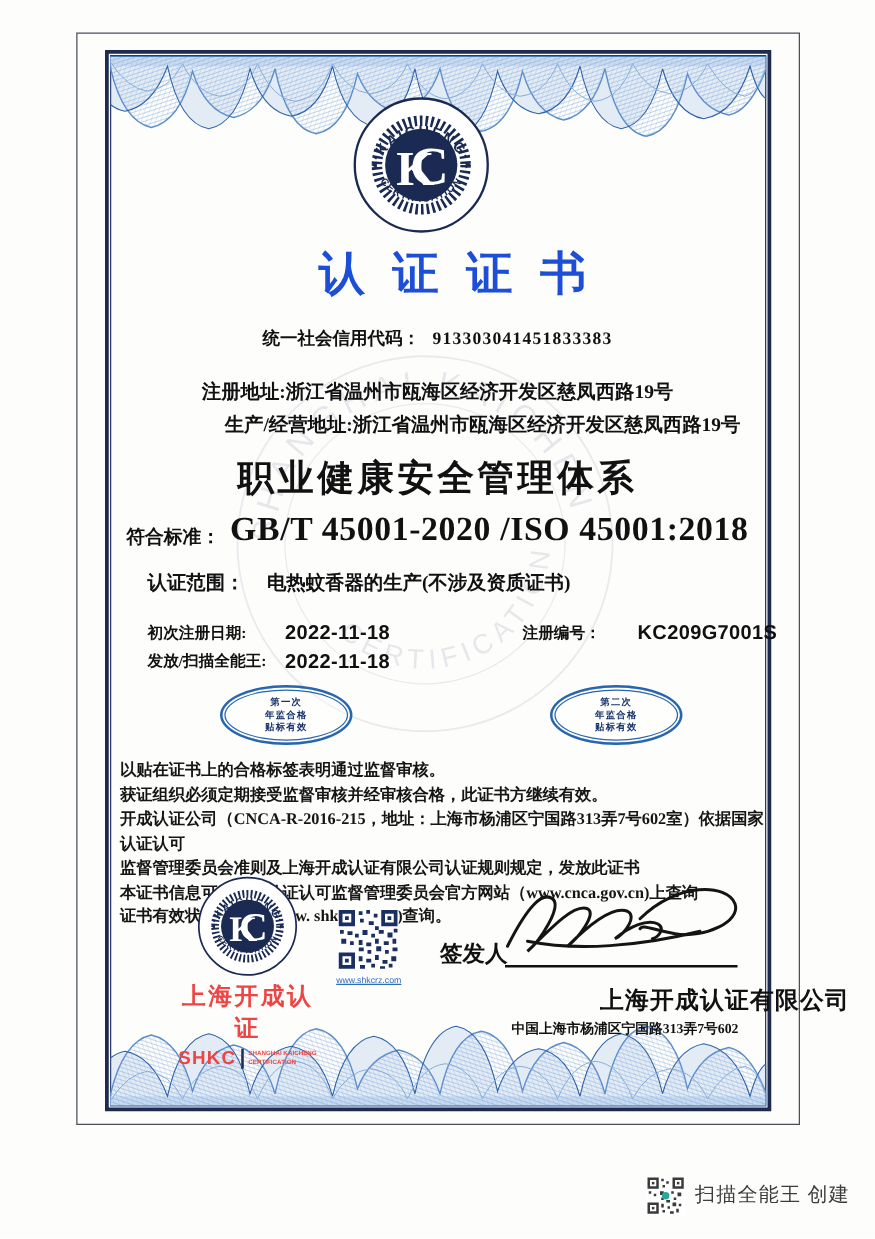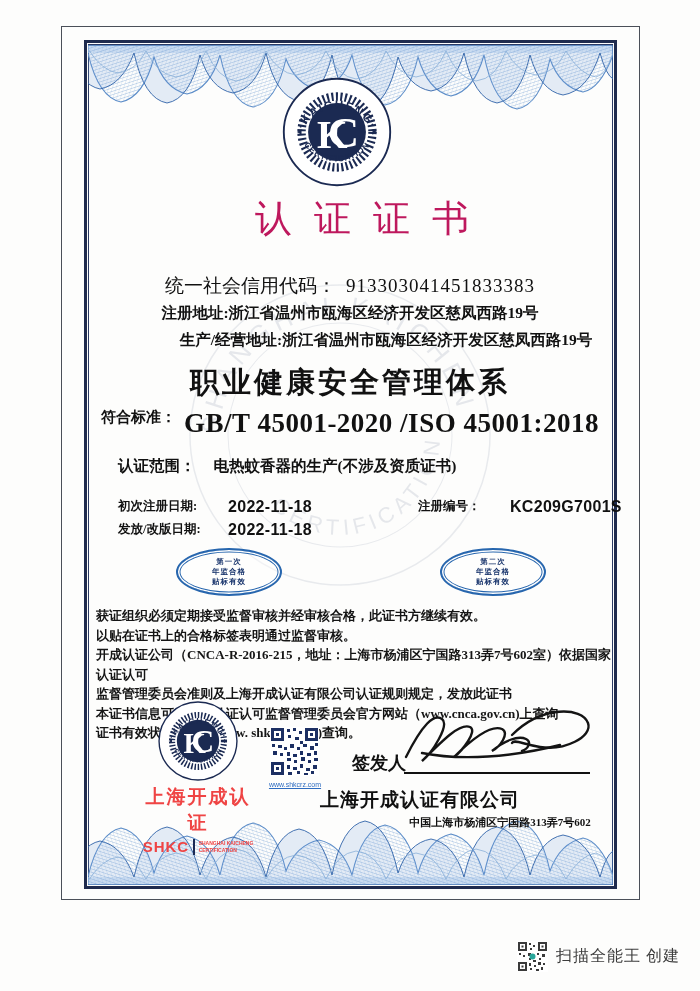--- a/index.html
+++ b/index.html
@@ -17,30 +17,30 @@
   .band { position:absolute; left:88px; width:525px; height:70px; pointer-events:none; }
   .band.top { top:45px; }
   .band.bottom { top:815px; transform:scaleY(-1); }
   .band svg { width:100%; height:100%; display:block; }
 
   .center { position:absolute; left:0; width:700px; text-align:center; }
 
   .badge { position:absolute; }
   .badge svg { width:100%; height:100%; display:block; }
 
-  .title { top:194px; font-size:37px; font-weight:normal; letter-spacing:22px; text-indent:22px; color:#be185d;padding-left:24px; }
+  .title { top:194px; font-size:37px; font-weight:bold; letter-spacing:22px; text-indent:22px; color:#1d4ed8;padding-left:24px; }
   .company { top:237px; font-size:31px; font-weight:bold; letter-spacing:3px; }
-  .credit { top:273px; font-size:19px; font-weight:normal; }
+  .credit { top:262px; font-size:14px; font-weight:bold; }
   .credit .num { font-family:"Liberation Serif",serif; letter-spacing:1px; margin-left:10px; }
   .addr1 { top:303px; font-size:15.5px; font-weight:bold; }
   .addr2 { top:330px; font-size:15.5px; font-weight:bold;margin-left:36px; }
   .system { top:363px; font-size:29px; font-weight:bold; letter-spacing:3px; }
 
   .standard-row { position:absolute; left:0; top:408px; width:700px; display:flex;
-    justify-content:center; align-items:flex-start; }
+    justify-content:center; align-items:flex-end; }
   .standard-row .lbl { font-size:15px; font-weight:bold; margin-right:8px; }
   .standard-row .val { font-size:27px; font-weight:bold;
     font-family:Liberation Serif, serif; letter-spacing:0.5px; }
 
   .scope-row { position:absolute; left:118px; top:456px; display:flex; align-items:baseline; }
   .scope-row .lbl { font-size:15.5px; font-weight:bold; margin-right:18px; }
   .scope-row .val { font-size:15.5px; font-weight:bold; }
 
   .dates { position:absolute; top:498px; font-family:"Liberation Sans","DejaVu Sans",sans-serif; }
   .dates .row { display:flex; margin-bottom:5px; }
@@ -66,21 +66,21 @@
   .shkc-en .s2 { font-size:5px; font-weight:bold; text-align:left; font-family:"Liberation Sans",sans-serif; line-height:1.3; }
 
   .qr { position:absolute; left:270px; top:727px; width:49px; height:49px; }
   .qr svg { width:100%; height:100%; display:block; }
   .qr-caption { position:absolute; left:258px; top:781px; width:74px; text-align:center;
     font-size:7px; color:#2e6cc0; text-decoration:underline; font-family:"Liberation Sans",sans-serif; }
 
   .signer-label { position:absolute; left:352px; top:751px; font-size:18px; font-weight:bold; }
   .signature { position:absolute; left:392px; top:695px; width:210px; height:72px; }
   .sign-line { position:absolute; left:404px; top:772px; width:186px; height:2px; background:#111; }
-  .issuer { top:787px; left:320px; width:360px; position:absolute; text-align:left;
+  .issuer { top:787px; left:320px; width:360px; position:absolute; text-align:right;
     font-size:19px; font-weight:bold; letter-spacing:1px; }
   .issuer-addr { top:815px; left:320px; width:360px; position:absolute; text-align:center;
     font-size:11px; font-weight:bold; }
 
   .ghost-stamp { position:absolute; left:175px; top:270px; width:330px; height:330px;
     opacity:0.16; transform:rotate(-14deg); pointer-events:none; }
 
   .cam-mark { position:absolute; left:517px; top:941px; display:flex; align-items:center; }
   .cam-qr { width:31px; height:31px; margin-right:8px; }
   .cam-text { font-size:16px; color:#3c3c3c; letter-spacing:1px; }
@@ -233,21 +233,21 @@
     <span class="lbl">认证范围：</span>
     <span class="val">电热蚊香器的生产(不涉及资质证书)</span>
   </div>
 
   <div class="dates left">
     <div class="row">
       <span class="lbl">初次注册日期:</span>
       <span class="val">2022-11-18</span>
     </div>
     <div class="row">
-      <span class="lbl">发放/改版日期:</span>
+      <span class="lbl">发放/扫描全能王:</span>
       <span class="val">2022-11-18</span>
     </div>
   </div>
   <div class="dates right">
     <div class="row">
       <span class="lbl">注册编号：</span>
       <span class="val">KC209G7001S</span>
     </div>
   </div>
 
@@ -256,22 +256,22 @@
     <span class="ln">年监合格</span>
     <span class="ln">贴标有效</span>
   </div>
   <div class="oval r">
     <span class="ln">第二次</span>
     <span class="ln">年监合格</span>
     <span class="ln">贴标有效</span>
   </div>
 
   <div class="terms">
+    <div>以贴在证书上的合格标签表明通过监督审核。</div>
     <div>获证组织必须定期接受监督审核并经审核合格，此证书方继续有效。</div>
-    <div>以贴在证书上的合格标签表明通过监督审核。</div>
     <div>开成认证公司（CNCA-R-2016-215，地址：上海市杨浦区宁国路313弄7号602室）依据国家认证认可</div>
     <div>监督管理委员会准则及上海开成认证有限公司认证规则规定，发放此证书</div>
     <div>本证书信息可在国家认证认可监督管理委员会官方网站（www.cnca.gov.cn)上查询</div>
     <div>证书有效状态可登录(www. shkcrz. com)查询。</div>
   </div>
 
   <div class="badge" style="left:157px;top:700px;width:82px;height:82px">
     <svg viewBox="0 0 120 120">
       <defs>
         <path id="b2t" d="M21,66 A40,40 0 0 1 99,66" fill="none"></path>

